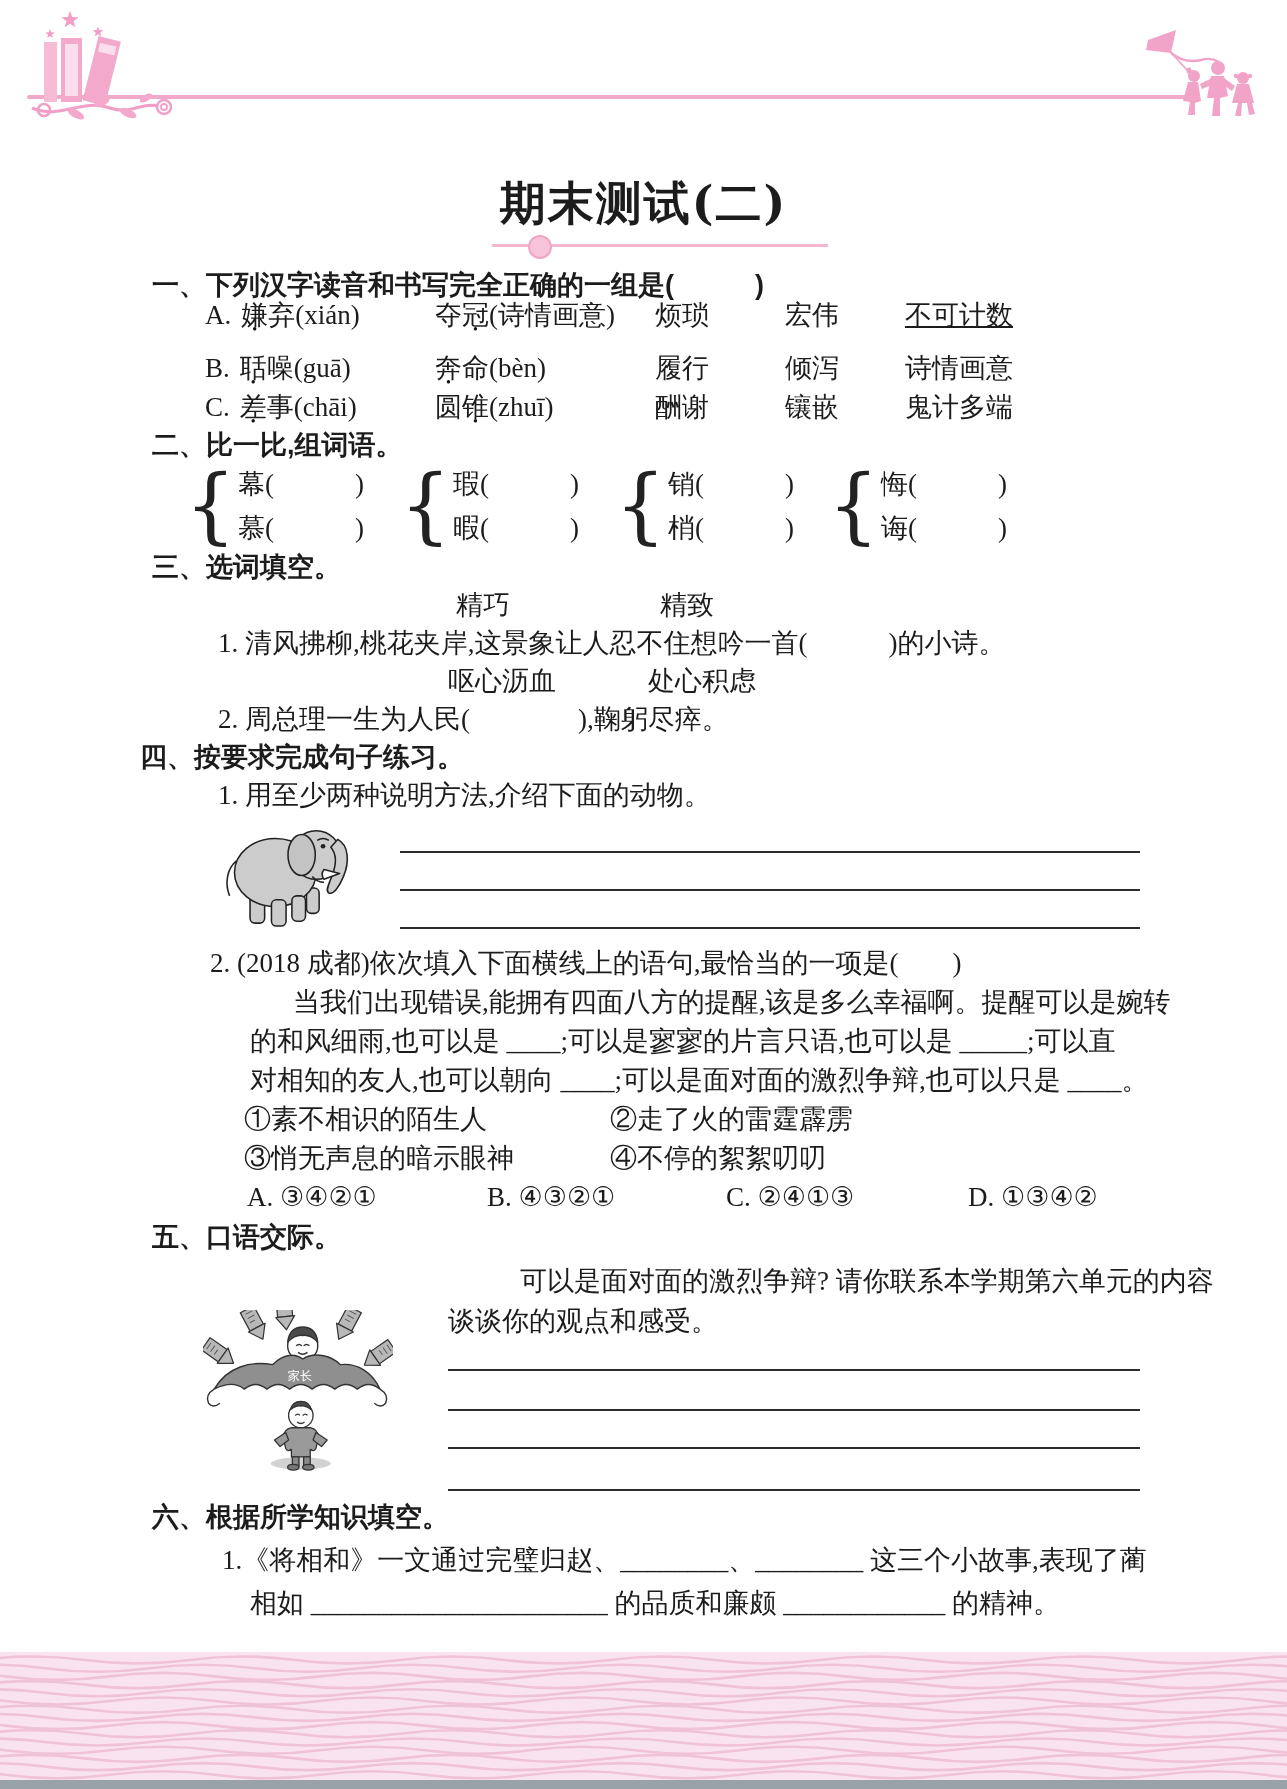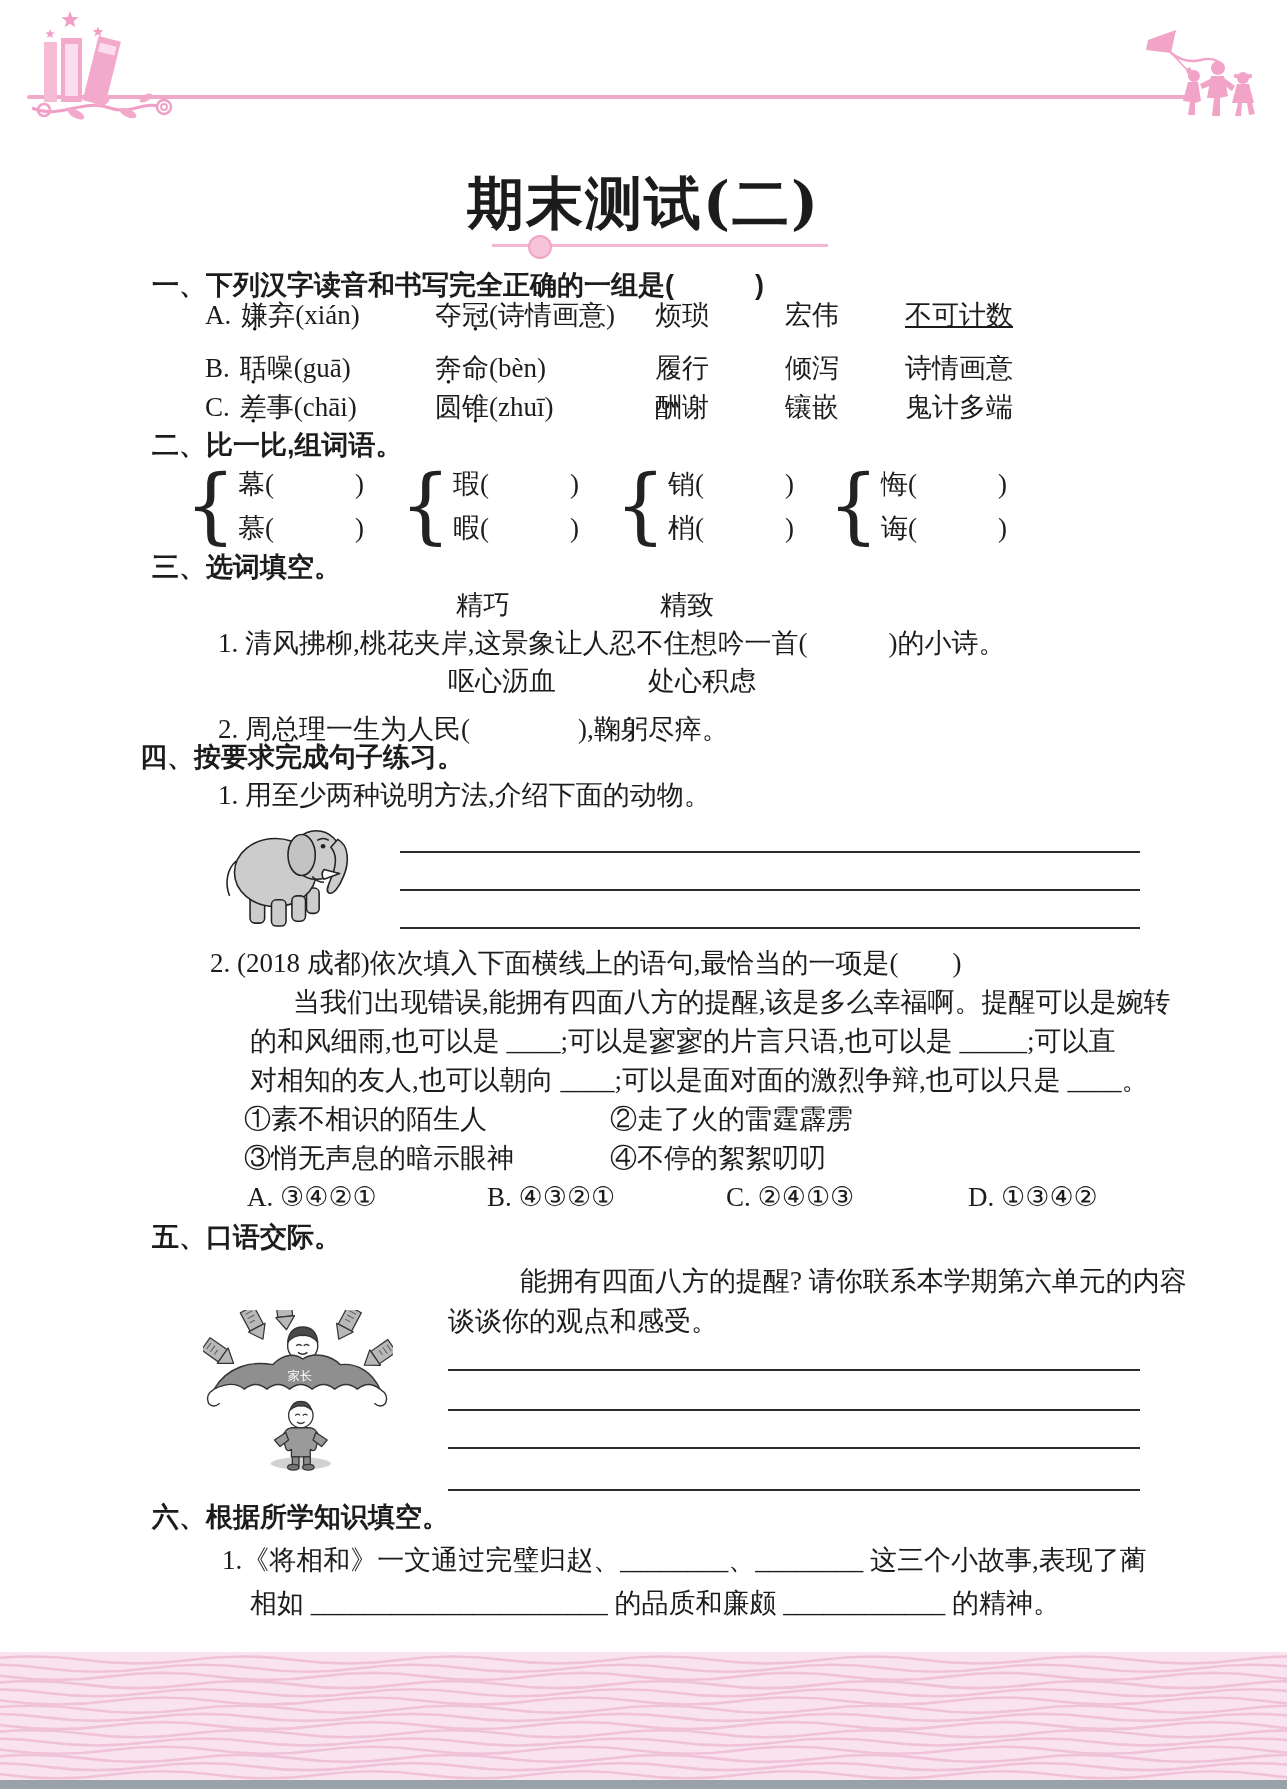--- a/index.html
+++ b/index.html
@@ -2,21 +2,21 @@
 <html><head>
 <meta charset="utf-8">
 <style>
   html,body{margin:0;padding:0;background:#ffffff;}
   .page{position:relative;width:1287px;height:1789px;background:#ffffff;overflow:hidden;
         font-family:"Liberation Serif","DejaVu Serif",serif;color:#1c1c1c;font-size:27px;line-height:34px;}
   .abs{position:absolute;}
   .h{font-family:"Liberation Sans","DejaVu Sans",sans-serif;font-weight:700;font-size:27px;white-space:pre;}
   .t{white-space:pre;}
   .title{width:1287px;text-align:center;font-family:"DejaVu Serif","Liberation Serif",serif;
-         font-weight:700;font-size:57px;letter-spacing:2px;}
+         font-weight:700;font-size:46px;letter-spacing:2px;}
   .hline{height:4px;background:#f0a9c9;border-radius:2px;}
   .dotcirc{width:20px;height:20px;border-radius:50%;background:#f7c3d9;border:2px solid #f2a4c6;}
   .uline{height:0;border-bottom:2px solid #2b2b2b;}
   .row{left:0;width:1287px;height:40px;}
   .dotc{position:relative;display:inline-block;}
   .dotc::after{content:"•";position:absolute;left:50%;top:100%;transform:translateX(-50%);
                margin-top:-9px;font-size:14px;line-height:1;color:#111;}
   .lab{margin-right:10px;}
   .pair{display:flex;align-items:center;}
   .brace{font-family:"DejaVu Serif",serif;font-size:80px;font-weight:400;line-height:88px;
@@ -140,21 +140,21 @@
   <div class="h abs" style="left:152px;top:550px;">三、选词填空。</div>
   <div class="row abs" style="top:588px;">
     <span class="abs t" style="left:456px;">精巧</span>
     <span class="abs t" style="left:660px;">精致</span>
   </div>
   <div class="abs t" style="left:218px;top:626px;">1. 清风拂柳,桃花夹岸,这景象让人忍不住想吟一首(　　　)的小诗。</div>
   <div class="row abs" style="top:664px;">
     <span class="abs t" style="left:448px;">呕心沥血</span>
     <span class="abs t" style="left:648px;">处心积虑</span>
   </div>
-  <div class="abs t" style="left:218px;top:702px;margin-top:10px;">2. 周总理一生为人民(　　　　),鞠躬尽瘁。</div>
+  <div class="abs t" style="left:218px;top:702px;">2. 周总理一生为人民(　　　　),鞠躬尽瘁。</div>
 
   <div class="h abs" style="left:140px;top:740px;">四、按要求完成句子练习。</div>
   <div class="abs t" style="left:218px;top:778px;">1. 用至少两种说明方法,介绍下面的动物。</div>
 
   <svg class="abs" style="left:215px;top:812px;" width="146" height="122" viewBox="0 0 150 125">
     <g stroke="#222" stroke-width="1.6" fill="#cccccc" stroke-linejoin="round">
       <path d="M22 50 C12 58 10 74 15 86" fill="none"></path>
       <rect x="36" y="84" width="15" height="30" rx="5"></rect>
       <rect x="94" y="78" width="13" height="26" rx="5"></rect>
       <ellipse cx="62" cy="62" rx="42" ry="35"></ellipse>
@@ -188,21 +188,21 @@
     <span class="abs t" style="left:610px;">④不停的絮絮叨叨</span>
   </div>
   <div class="row abs" style="top:1180px;">
     <span class="abs t" style="left:247px;">A. ③④②①</span>
     <span class="abs t" style="left:487px;">B. ④③②①</span>
     <span class="abs t" style="left:726px;">C. ②④①③</span>
     <span class="abs t" style="left:968px;">D. ①③④②</span>
   </div>
 
   <div class="h abs" style="left:152px;top:1220px;">五、口语交际。</div>
-  <div class="abs t" style="left:520px;top:1264px;">能拥有四面八方的提醒? 请你联系本学期第六单元的内容</div>
+  <div class="abs t" style="left:520px;top:1264px;">可以是面对面的激烈争辩? 请你联系本学期第六单元的内容</div>
   <div class="abs t" style="left:448px;top:1304px;">谈谈你的观点和感受。</div>
 
   <svg class="abs" style="left:203px;top:1310px;" width="190" height="162" viewBox="0 0 190 172">
     <ellipse cx="98" cy="163" rx="32" ry="6.5" fill="#d2d2d2"></ellipse>
     <g stroke="#333" stroke-width="1.3" fill="#b8b8b8" stroke-linejoin="round">
       <g transform="translate(20,52) rotate(-55)">
           <rect x="-8" y="-28" width="16" height="22"></rect>
           <path d="M-10 -6 L10 -6 L0 8 Z"></path>
           <path d="M-4 -24 h8 M-4 -19 h8 M-4 -14 h6" stroke="#555" stroke-width="1" fill="none"></path>
         </g>

